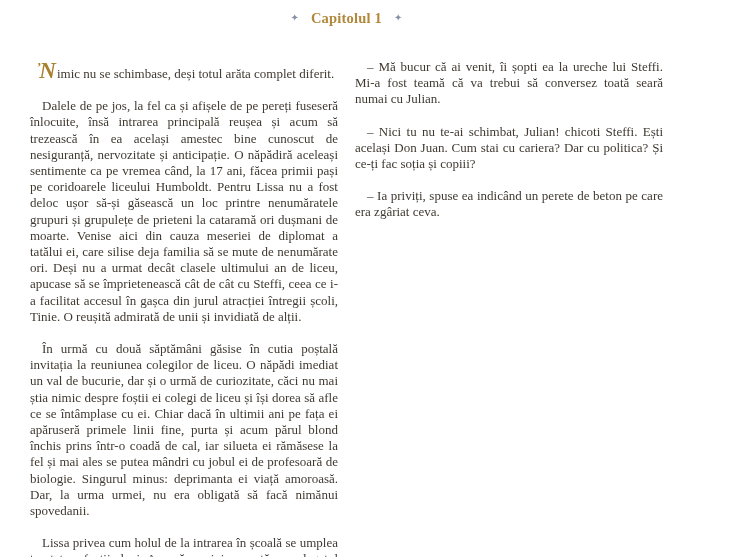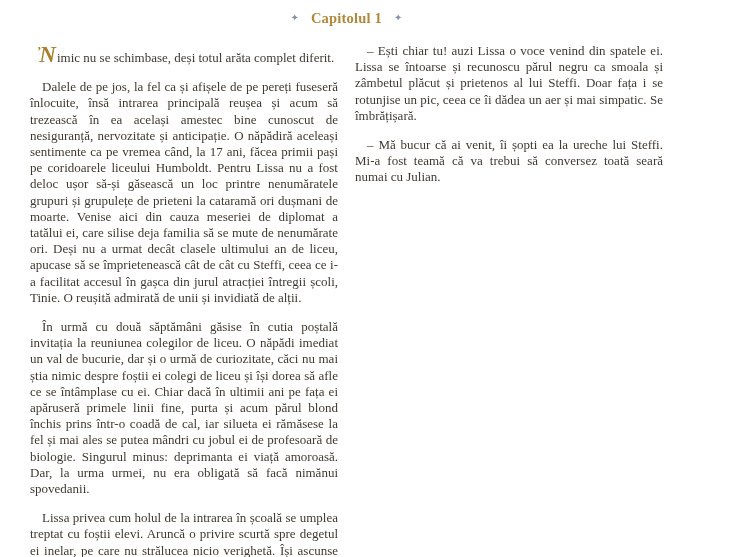--- a/index.html
+++ b/index.html
@@ -49,21 +49,21 @@
     flex: 1 1 0;
     min-width: 0;
     text-align: justify;
     font-size: 13px;
     line-height: 16.2px;
     color: var(--body-text);
     hyphens: auto;
     -webkit-hyphens: auto;
   }
   .col p {
-    margin: 0 0 13px 0;
+    margin: 16px 0 13px 0;
     text-indent: 12px;
   }
   .col p.opening { text-indent: 7px; }
   .dropcap {
     color: var(--drop-cap-gold);
     font-size: 23px;
     font-weight: bold;
     font-style: italic;
     line-height: 1;
     margin-right: 1px;
@@ -91,18 +91,19 @@
   <div class="columns">
 
     <div class="col">
       <p class="opening"><span class="dropcap">N</span><span>imic nu se schimbase, deși totul arăta complet diferit.</span></p>
       <p>Dalele de pe jos, la fel ca și afișele de pe pereți fuseseră înlocuite, însă intrarea principală reușea și acum să trezească în ea același amestec bine cunoscut de nesiguranță, nervozitate și anticipație. O năpădiră aceleași sentimente ca pe vremea când, la 17 ani, făcea primii pași pe coridoarele liceului Humboldt. Pentru Lissa nu a fost deloc ușor să-și găsească un loc printre nenumăratele grupuri și grupulețe de prieteni la cataramă ori dușmani de moarte. Venise aici din cauza meseriei de diplomat a tatălui ei, care silise deja familia să se mute de nenumărate ori. Deși nu a urmat decât clasele ultimului an de liceu, apucase să se împrietenească cât de cât cu Steffi, ceea ce i-a facilitat accesul în gașca din jurul atracției întregii școli, Tinie. O reușită admirată de unii și invidiată de alții.</p>
       <p>În urmă cu două săptămâni găsise în cutia poștală invitația la reuniunea colegilor de liceu. O năpădi imediat un val de bucurie, dar și o urmă de curiozitate, căci nu mai știa nimic despre foștii ei colegi de liceu și își dorea să afle ce se întâmplase cu ei. Chiar dacă în ultimii ani pe fața ei apăruseră primele linii fine, purta și acum părul blond închis prins într-o coadă de cal, iar silueta ei rămăsese la fel și mai ales se putea mândri cu jobul ei de profesoară de biologie. Singurul minus: deprimanta ei viață amoroasă. Dar, la urma urmei, nu era obligată să facă nimănui spovedanii.</p>
       <p>Lissa privea cum holul de la intrarea în școală se umplea treptat cu foștii elevi. Aruncă o privire scurtă spre degetul ei inelar, pe care nu strălucea nicio verighetă. Își ascunse imediat mâinile în buzunarele de la blugi.</p>
     </div>
 
     <div class="col">
-      <p>– Ești chiar tu! auzi Lissa o voce venind din spatele ei. Lissa se întoarse și recunoscu părul negru ca smoala și zâmbetul plăcut și prietenos al lui Steffi. Doar fața i se rotunjise un pic, ceea ce îi dădea un aer și mai simpatic. Se îmbrățișară.</p>
       <p>– Mă bucur că ai venit, îi șopti ea la ureche lui Steffi. Mi-a fost teamă că va trebui să conversez toată seară numai cu Julian.</p>
+      <p>– Nici tu nu te-ai schimbat, Julian! chicoti Steffi. Ești același Don Juan. Cum stai cu cariera? Dar cu politica? Și ce-ți fac soția și copiii?</p>
+      <p>– Ia priviți, spuse ea indicând un perete de beton pe care era zgâriat ceva.</p>
     </div>
 
   </div>
 </div>
 
 </body></html>

